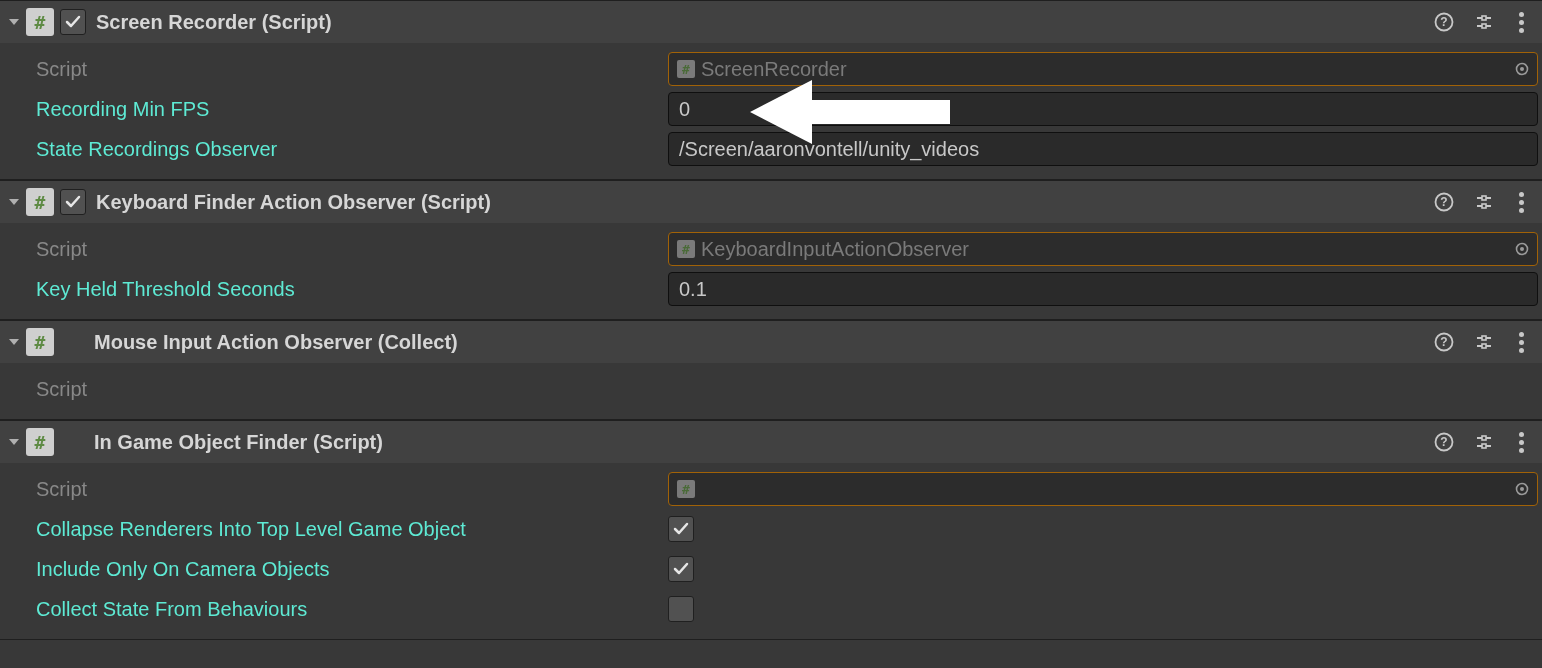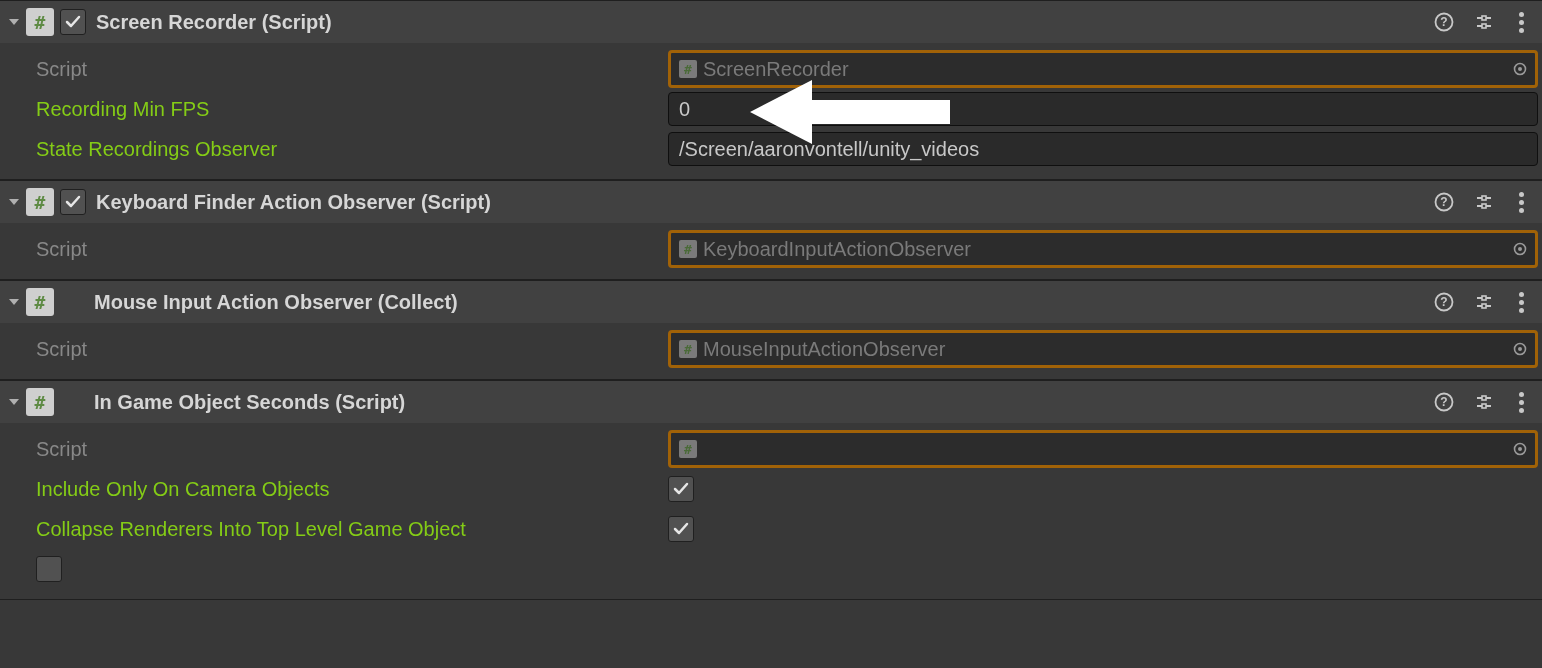--- a/index.html
+++ b/index.html
@@ -91,28 +91,28 @@
   }
   .field-row{
     display:flex;
     align-items:center;
     height:40px;
   }
   .field-label{
     width: 624px;
     padding-right:8px;
     white-space:nowrap;
-    color:#84cc16;
+    color:#5eead4;
   }
   .field-label.dim{ color:#888; }
   .object-field{
     flex:1;
     height:32px;
     background:#2c2c2c;
-    border:3px solid #a16207;
+    border:1px solid #a16207;
     border-radius:4px;
     display:flex;
     align-items:center;
     padding:0 8px;
     position:relative;
     color:#7a7a7a;
   }
   .object-field .mini-script-icon{
     width:18px;height:18px;background:#7a7a7a;border-radius:2px;margin-right:6px;
     display:flex;align-items:center;justify-content:center;
@@ -259,20 +259,26 @@
           <div class="mini-script-icon"></div>
           <span>KeyboardInputActionObserver</span>
           <div class="object-picker">
               <svg width="14" height="14" viewBox="0 0 14 14">
                 <circle cx="7" cy="7" r="5.5" fill="none" stroke="#9a9a9a" stroke-width="1.6"></circle>
                 <circle cx="7" cy="7" r="2" fill="#9a9a9a"></circle>
               </svg>
             </div>
         </div>
       </div>
+      <div class="field-row">
+        <div class="field-label">Key Held Threshold Seconds</div>
+        <div class="num-field">
+            <span>0.1</span>
+          </div>
+      </div>
     </div>
   </div>
 
   <div class="component">
     <div class="component-header">
       <div class="foldout">
           <svg width="12" height="12" viewBox="0 0 12 12">
             <path d="M1 3 L6 9 L11 3 Z" fill="#b0b0b0"></path>
           </svg>
         </div>
@@ -296,44 +302,34 @@
         <div class="kebab">
             <span></span>
             <span></span>
             <span></span>
           </div>
       </div>
     </div>
     <div class="fields">
       <div class="field-row">
         <div class="field-label dim">Script</div>
-        <div class="object-field">
-          <div class="mini-script-icon"></div>
-          <span>MouseInputActionObserver</span>
-          <div class="object-picker">
-              <svg width="14" height="14" viewBox="0 0 14 14">
-                <circle cx="7" cy="7" r="5.5" fill="none" stroke="#9a9a9a" stroke-width="1.6"></circle>
-                <circle cx="7" cy="7" r="2" fill="#9a9a9a"></circle>
-              </svg>
-            </div>
-        </div>
       </div>
     </div>
   </div>
 
   <div class="component">
     <div class="component-header">
       <div class="foldout">
           <svg width="12" height="12" viewBox="0 0 12 12">
             <path d="M1 3 L6 9 L11 3 Z" fill="#b0b0b0"></path>
           </svg>
         </div>
       <div class="script-icon"></div>
       <div class="spacer-nocheck"></div>
-      <div class="component-title">In Game Object Seconds (Script)</div>
+      <div class="component-title">In Game Object Finder (Script)</div>
       <div class="header-right">
         <div class="icon-btn">
             <svg width="20" height="20" viewBox="0 0 20 20">
               <circle cx="10" cy="10" r="8.5" fill="none" stroke="#c8c8c8" stroke-width="1.8"></circle>
               <text x="10" y="14" text-anchor="middle" fill="#c8c8c8" font-size="12" font-family="Arial" font-weight="bold">?</text>
             </svg>
           </div>
         <div class="icon-btn">
             <svg width="20" height="20" viewBox="0 0 20 20">
               <path d="M3 6 h5 M12 6 h5 M3 14 h5 M12 14 h5" stroke="#c8c8c8" stroke-width="2"></path>
@@ -355,36 +351,37 @@
           <div class="mini-script-icon"></div>
           <div class="object-picker">
               <svg width="14" height="14" viewBox="0 0 14 14">
                 <circle cx="7" cy="7" r="5.5" fill="none" stroke="#9a9a9a" stroke-width="1.6"></circle>
                 <circle cx="7" cy="7" r="2" fill="#9a9a9a"></circle>
               </svg>
             </div>
         </div>
       </div>
       <div class="field-row">
+        <div class="field-label">Collapse Renderers Into Top Level Game Object</div>
+        <div class="chk">
+            <svg width="18" height="18" viewBox="0 0 18 18">
+              <path d="M3 9 L7 13 L15 4" stroke="#e6e6e6" stroke-width="2.5" fill="none" stroke-linecap="round" stroke-linejoin="round"></path>
+            </svg>
+          </div>
+      </div>
+      <div class="field-row">
         <div class="field-label">Include Only On Camera Objects</div>
         <div class="chk">
             <svg width="18" height="18" viewBox="0 0 18 18">
               <path d="M3 9 L7 13 L15 4" stroke="#e6e6e6" stroke-width="2.5" fill="none" stroke-linecap="round" stroke-linejoin="round"></path>
             </svg>
           </div>
       </div>
       <div class="field-row">
-        <div class="field-label">Collapse Renderers Into Top Level Game Object</div>
-        <div class="chk">
-            <svg width="18" height="18" viewBox="0 0 18 18">
-              <path d="M3 9 L7 13 L15 4" stroke="#e6e6e6" stroke-width="2.5" fill="none" stroke-linecap="round" stroke-linejoin="round"></path>
-            </svg>
-          </div>
-      </div>
-      <div class="field-row">
+        <div class="field-label">Collect State From Behaviours</div>
         <div class="chk"></div>
       </div>
     </div>
   </div>
 
 </div>
 
 <svg class="arrow-overlay" style="left:750px; top:72px;" width="210" height="80" viewBox="0 0 210 80">
   <polygon points="0,40 62,8 62,28 200,28 200,52 62,52 62,72" fill="#ffffff"></polygon>
 </svg>

